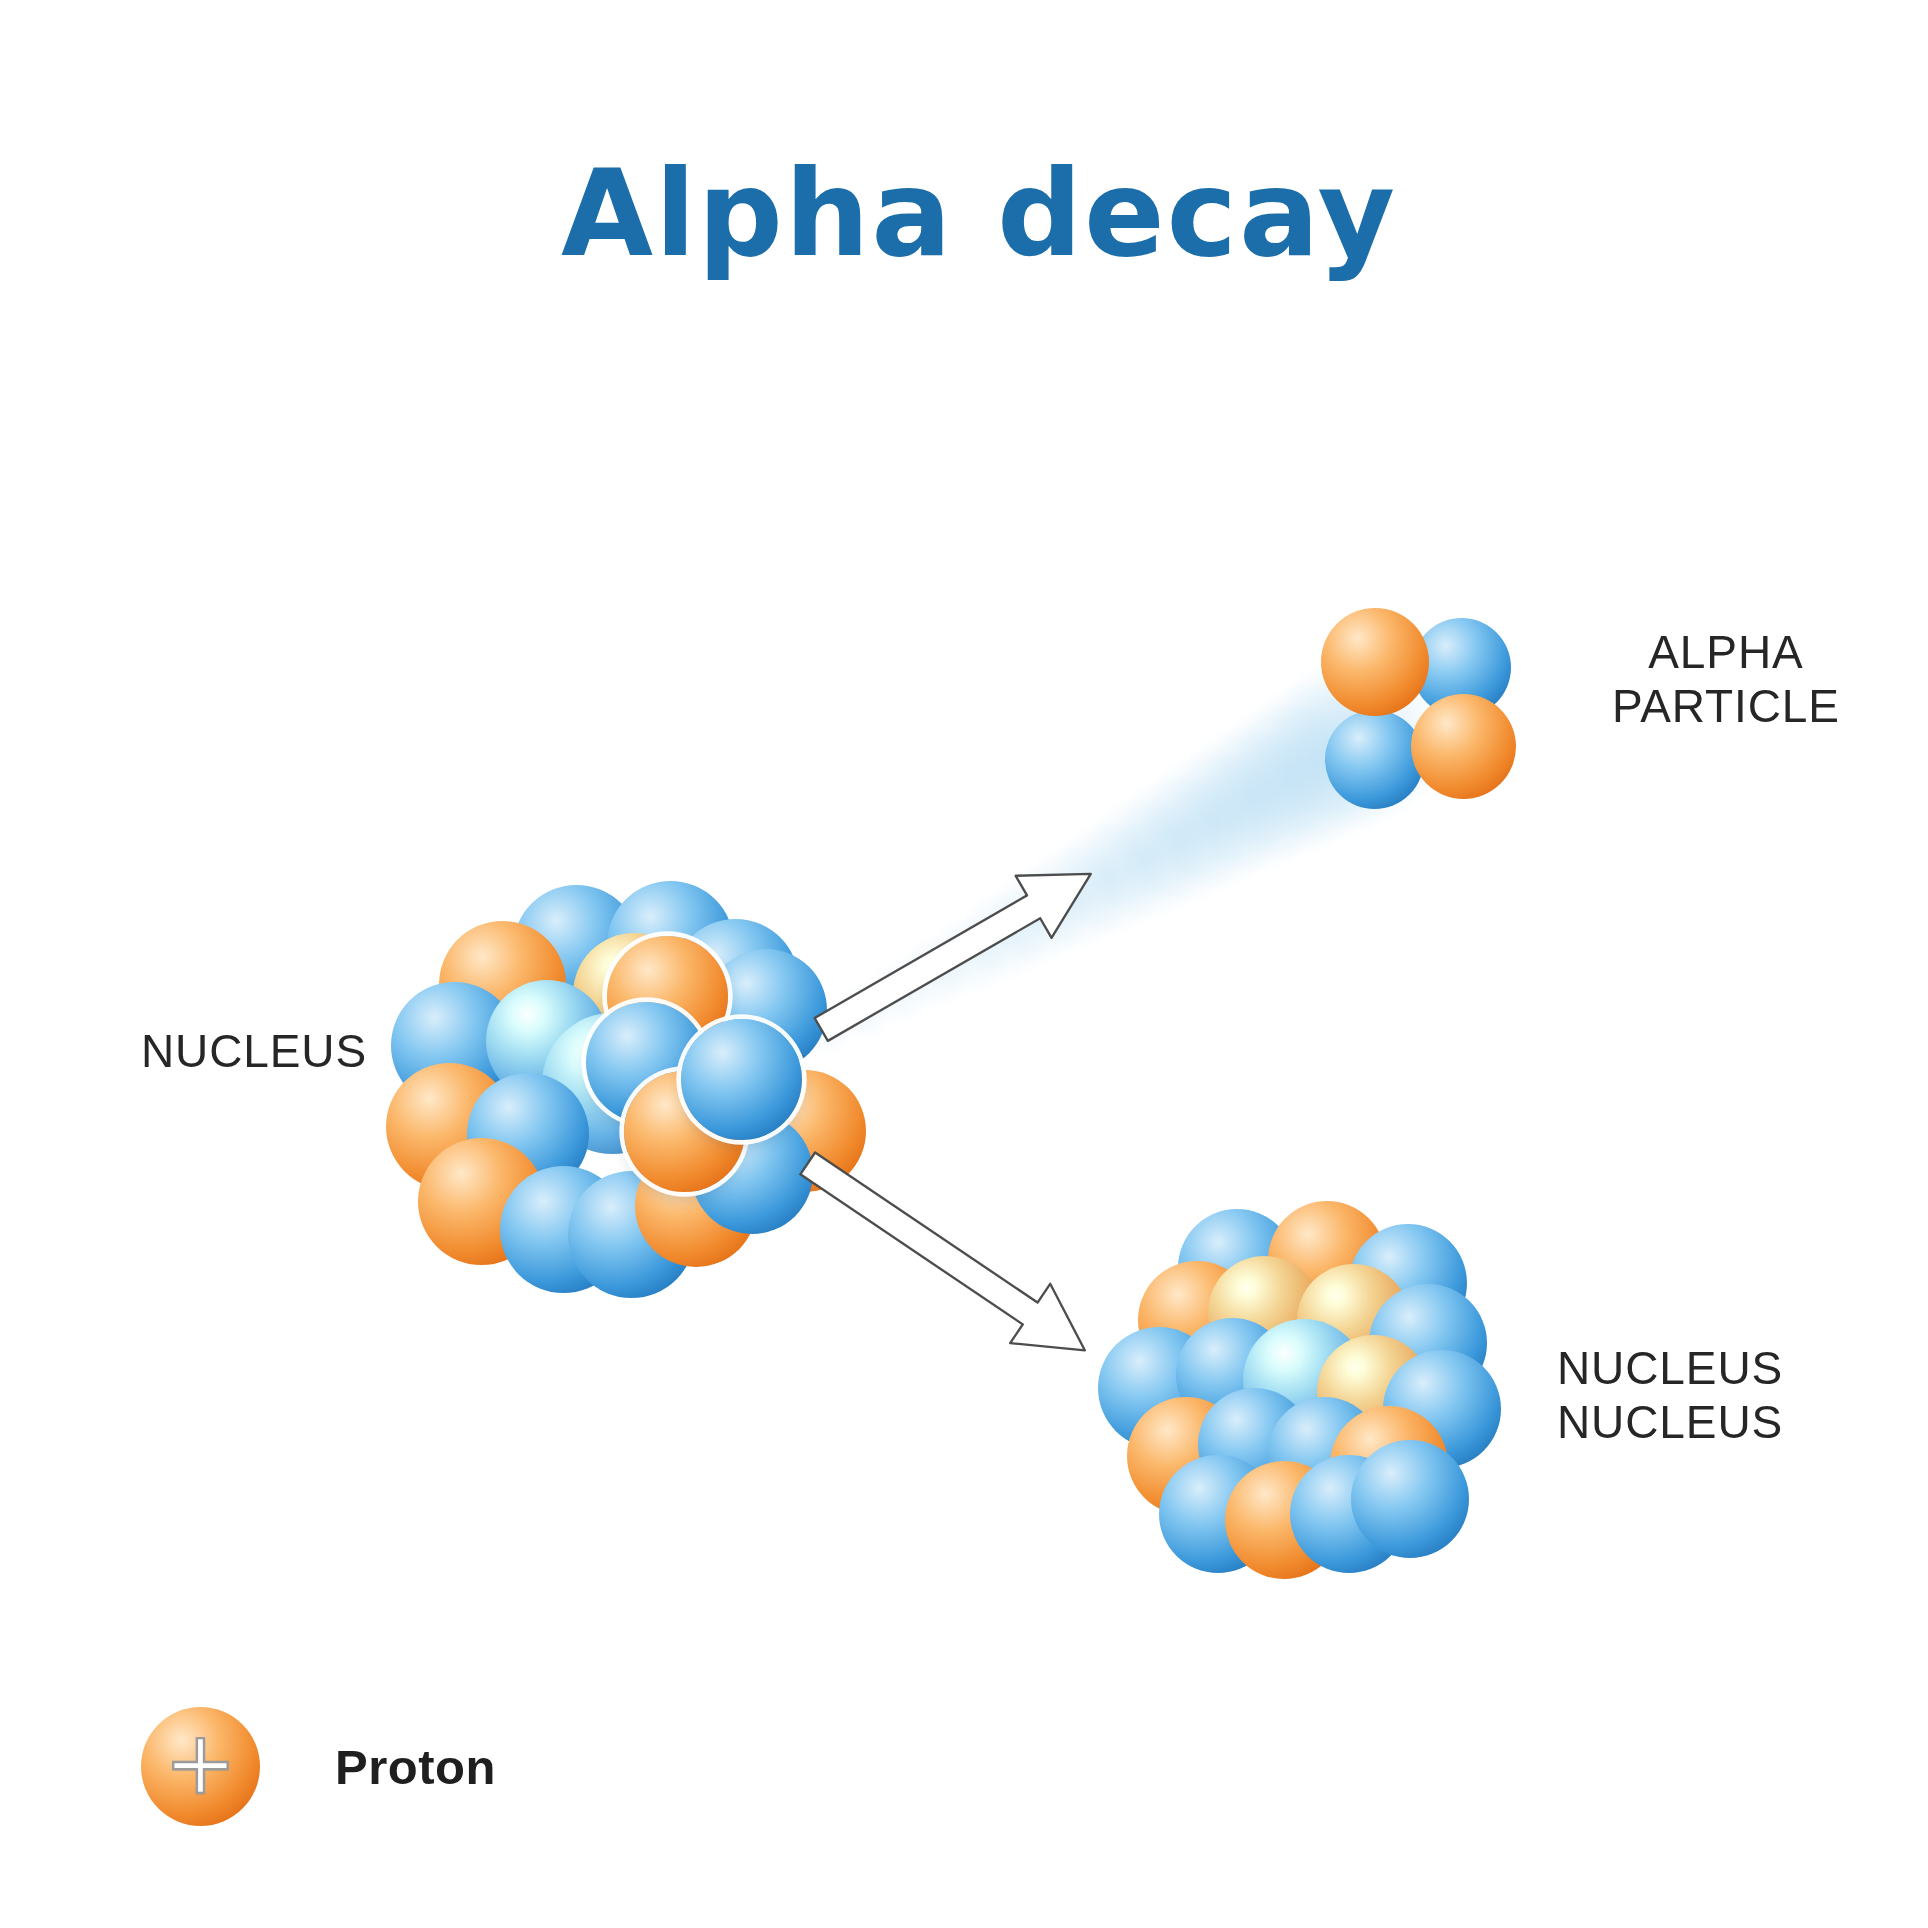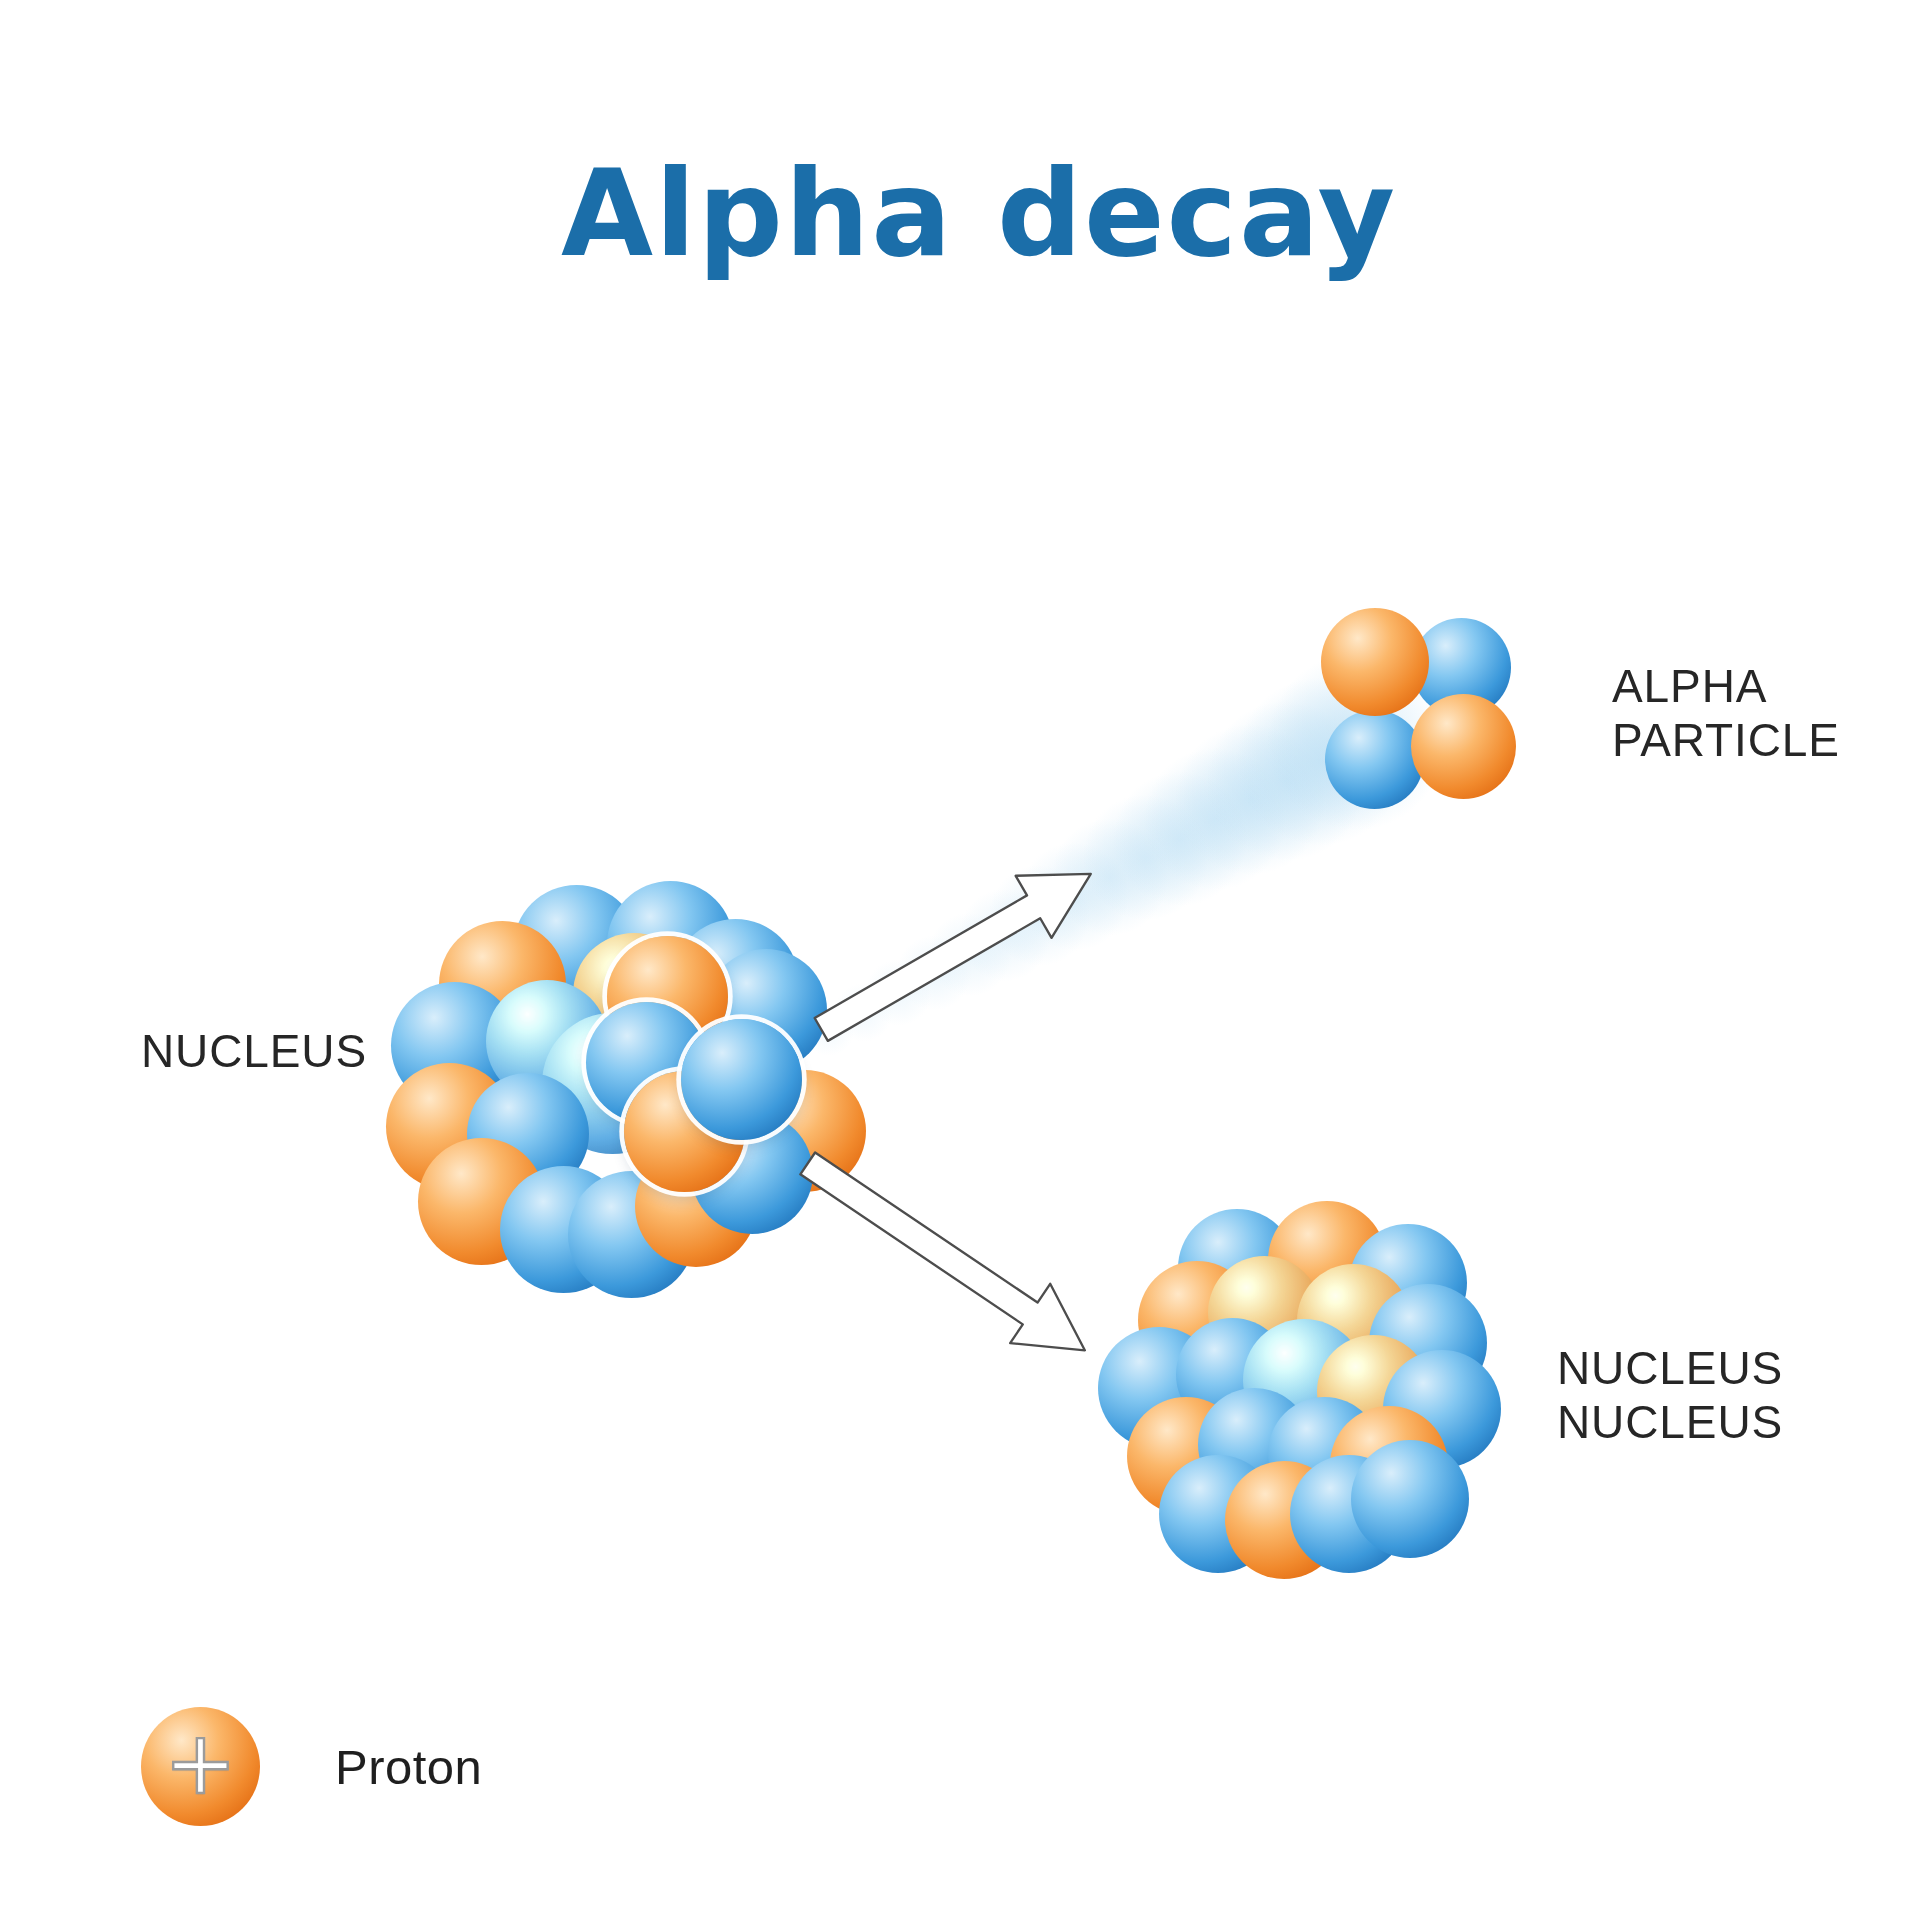--- a/index.html
+++ b/index.html
@@ -9,21 +9,21 @@
   }
   html,body{margin:0;padding:0;background:#fff;}
   #canvas{position:relative;width:1928px;height:1928px;background:var(--c-background);overflow:hidden;
           font-family:"Liberation Sans",sans-serif;}
   #title{position:absolute;top:130px;left:0;width:100%;text-align:center;margin:15px;
          font-family:"DejaVu Sans",sans-serif;font-weight:700;font-size:119px;letter-spacing:1.9px;
          color:var(--c-title);z-index:6;}
   .label{position:absolute;z-index:6;color:var(--c-label);font-size:46px;line-height:54px;
          font-weight:500;letter-spacing:0.9px;}
   .label.parent{left:75px;top:1024px;width:358px;text-align:center;}
-  .label.alpha{left:1612px;top:659px;text-align:left;}
+  .label.alpha{left:1612px;top:625px;text-align:center;}
   .label.daughter{left:1557px;top:1341px;text-align:left;}
 
   #trail{position:absolute;inset:0;z-index:1;}
   .trail-blob{position:absolute;border-radius:50%;
               background:radial-gradient(circle, var(--c-trail) 0%, rgba(185,222,244,0) 68%);}
   #nuclei{position:absolute;inset:0;z-index:3;}
   #arrows{position:absolute;inset:0;z-index:4;}
   .nucleus{position:absolute;left:0;top:0;}
   .arrow-svg{position:absolute;overflow:visible;}
 
@@ -37,21 +37,21 @@
 
   .legend-item{position:absolute;display:flex;align-items:center;z-index:6;}
   #legend-proton{left:141px;top:1707px;}
   #legend-neutron{left:642px;top:1707px;}
   .legend-sphere{position:relative;width:119px;height:119px;flex:0 0 auto;}
   .legend-sphere.sphere{position:relative;}
   .plus{position:absolute;inset:0;display:flex;align-items:center;justify-content:center;
         padding-bottom:7.5px;color:#ffffff;font-size:87px;font-weight:500;
         font-family:"DejaVu Sans",sans-serif;-webkit-text-stroke:2.4px #9b9b9b;
         text-shadow:0 0.9px 1.9px rgba(0,0,0,.18);}
-  .legend-label{margin-left:75px;font-size:49px;color:#1f1f1f;letter-spacing:0.5px;}
+  .legend-label{margin-left:75px;font-size:49px;color:#1f1f1f;letter-spacing:0.5px;font-weight:bold;}
 </style>
 </head>
 <body>
 
 <div id="canvas">
 
   <h1 id="title">Alpha decay</h1>
 
   <div class="label parent">
     <div>NUCLEUS</div>

